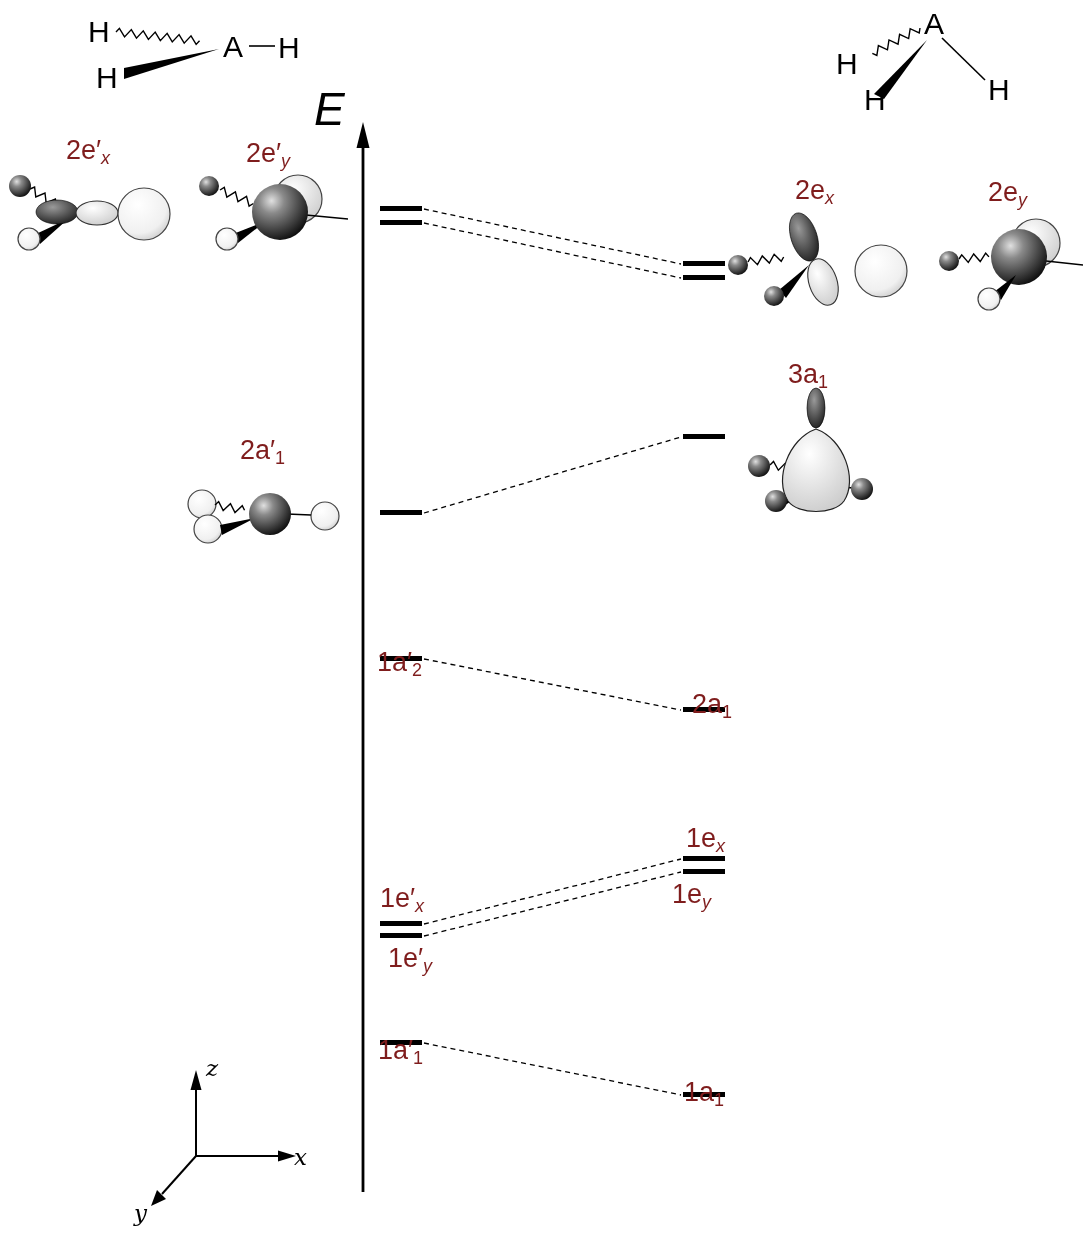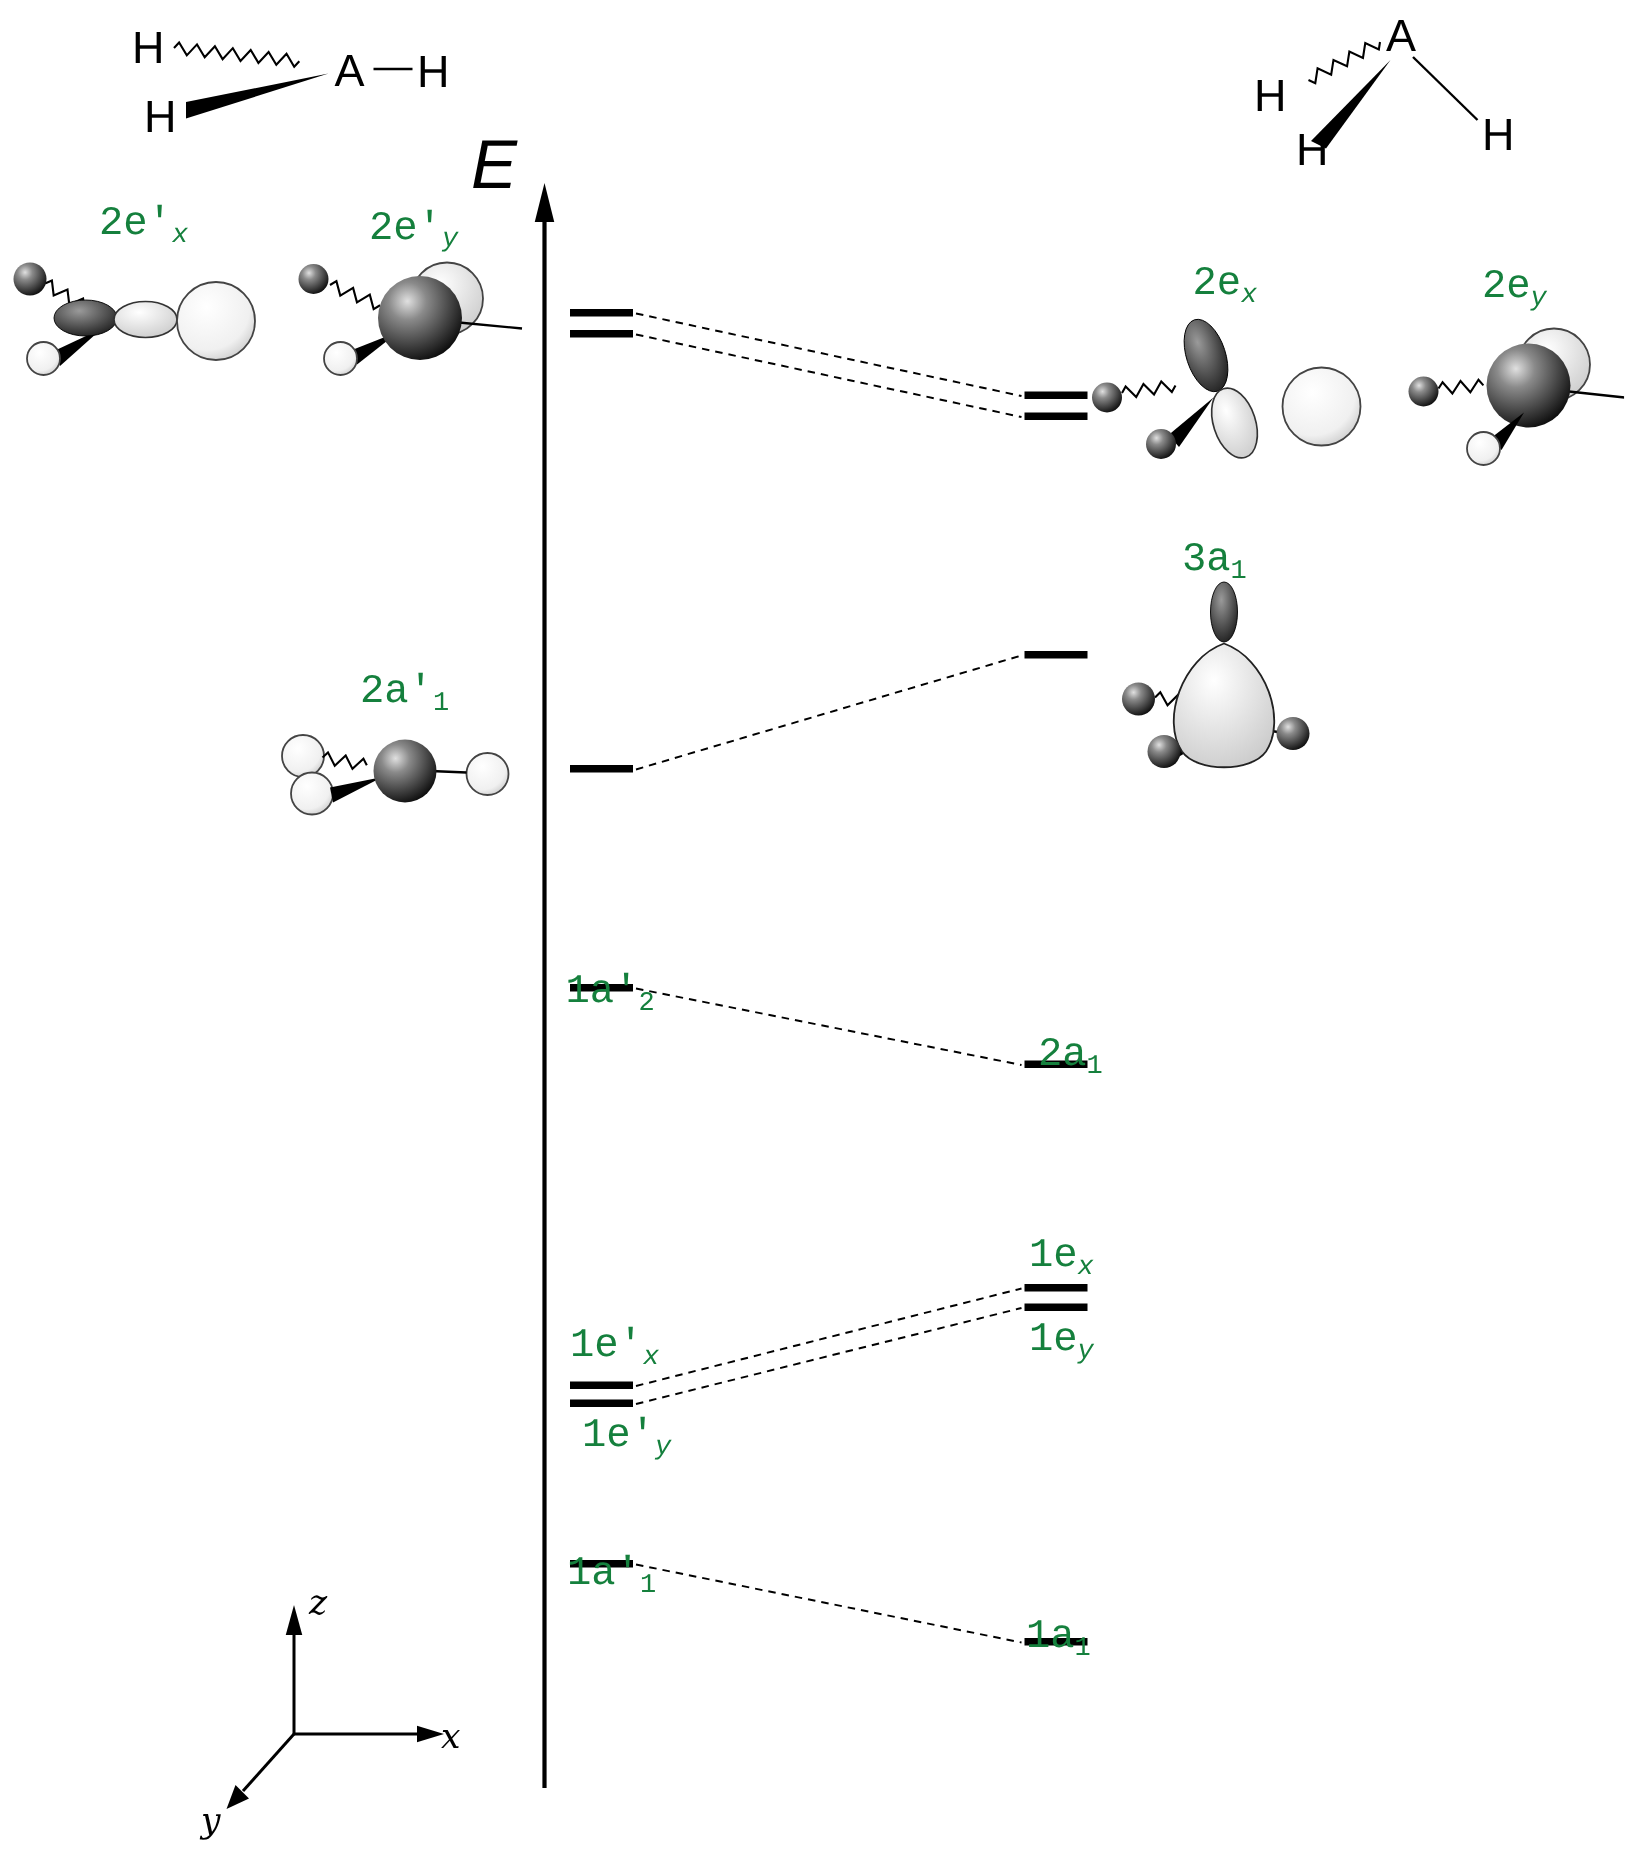--- a/index.html
+++ b/index.html
@@ -3,21 +3,21 @@
 <meta charset="utf-8">
 <style>
   * { margin:0; padding:0; box-sizing:border-box; }
   html,body { background:#fff; }
   #canvas {
     position:relative; width:1083px; height:1234px; background:#ffffff;
     font-family:"DejaVu Serif", serif; color:#000; overflow:hidden;
   }
   .abs { position:absolute; }
   svg.layer { position:absolute; left:0; top:0; }
-  .olabel { position:absolute; font-family:Liberation Mono, monospace; font-size:27px; color:#15803d; white-space:nowrap; line-height:1.1; }
+  .olabel { position:absolute; font-family:Liberation Sans, sans-serif; font-size:27px; color:#7f1d1d; white-space:nowrap; line-height:1.1; }
   .olabel .sub { font-size:18px; vertical-align:-5px; }
   .olabel .it { font-style:italic; }
   .elabel { position:absolute; font-family:"Liberation Sans", sans-serif; font-style:italic; font-size:46px; font-weight:500; color:#000; line-height:1; }
   .atom { font-family:"Liberation Sans", sans-serif; font-size:30px; fill:#000; }
   .coord { font-family:"DejaVu Serif", serif; font-style:italic; font-size:23px; fill:#000; }
   .zz { fill:none; stroke:#000; stroke-width:1.4; }
   .bondline { stroke:#000; stroke-width:1.6; }
   .dash { stroke:#000; stroke-width:1.3; fill:none; stroke-dasharray:5 4; }
   rect.bar { fill:#000; }
   .lightcirc { stroke:#444; stroke-width:1.2; }
@@ -185,27 +185,27 @@
     <polygon points="33,168 39,152 48,161" fill="#000"></polygon>
     <text class="coord" x="88" y="38">z</text>
     <text class="coord" x="176" y="127">x</text>
     <text class="coord" x="16" y="183">y</text>
   </svg>
 
   <span class="elabel" style="left:314px;top:86px">E</span>
 
   <span class="olabel" style="left:66px;top:136px"><span>2e′</span><span class="sub it">x</span></span>
   <span class="olabel" style="left:246px;top:139px"><span>2e′</span><span class="sub it">y</span></span>
-  <span class="olabel" style="left:240px;top:448px"><span>2a′</span><span class="sub">1</span></span>
+  <span class="olabel" style="left:240px;top:436px"><span>2a′</span><span class="sub">1</span></span>
   <span class="olabel" style="left:377px;top:648px"><span>1a′</span><span class="sub">2</span></span>
   <span class="olabel" style="left:380px;top:884px"><span>1e′</span><span class="sub it">x</span></span>
   <span class="olabel" style="left:388px;top:944px"><span>1e′</span><span class="sub it">y</span></span>
   <span class="olabel" style="left:378px;top:1036px"><span>1a′</span><span class="sub">1</span></span>
 
   <span class="olabel" style="left:795px;top:176px"><span>2e</span><span class="sub it">x</span></span>
   <span class="olabel" style="left:988px;top:178px"><span>2e</span><span class="sub it">y</span></span>
   <span class="olabel" style="left:788px;top:360px"><span>3a</span><span class="sub">1</span></span>
   <span class="olabel" style="left:692px;top:690px"><span>2a</span><span class="sub">1</span></span>
   <span class="olabel" style="left:686px;top:824px"><span>1e</span><span class="sub it">x</span></span>
-  <span class="olabel" style="left:686px;top:880px"><span>1e</span><span class="sub it">y</span></span>
+  <span class="olabel" style="left:672px;top:880px"><span>1e</span><span class="sub it">y</span></span>
   <span class="olabel" style="left:684px;top:1078px"><span>1a</span><span class="sub">1</span></span>
 
 </div>
 
 </body></html>

